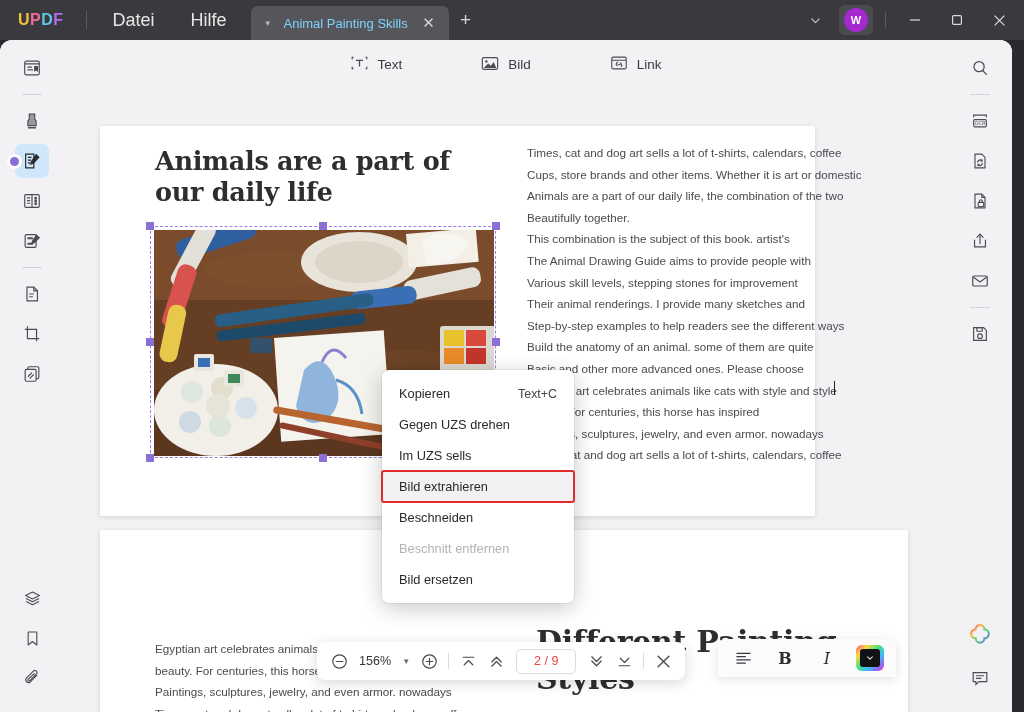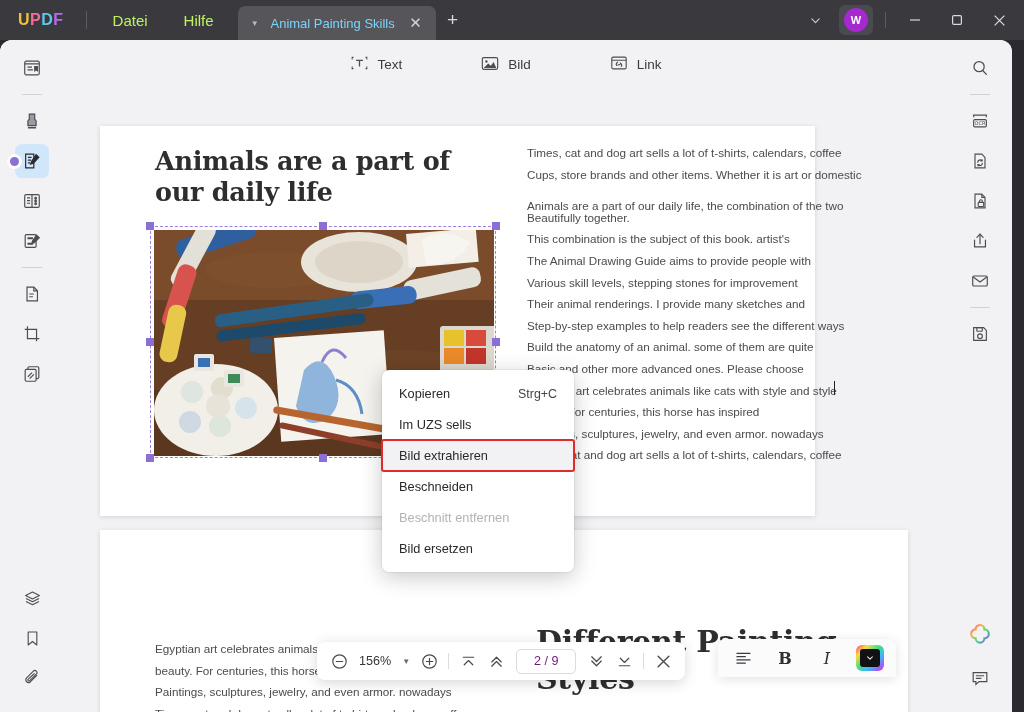--- a/index.html
+++ b/index.html
@@ -31,21 +31,21 @@
   .logo span:nth-child(1) { color: #f0c23a; }
   .logo span:nth-child(2) { color: #f06a9a; }
   .logo span:nth-child(3) { color: #5fc7e8; }
   .logo span:nth-child(4) { color: #b66af0; }
   .tb-sep {
     width: 1px; height: 18px; background: #5c5c61;
     align-self: center; margin: 0 8px;
   }
   .menu-item {
     display: flex; align-items: center; padding: 0 18px;
-    color: #bef264; font-size: 15px;
+    color: #e5e5e5; font-size: 18px;
     cursor: default;
   }
   .tab {
     position: relative;
     display: flex; align-items: center;
     height: 34px; align-self: flex-end;
     background: #55555a;
     border-radius: 7px 7px 0 0;
     padding: 0 10px 0 8px;
     margin-left: 6px;
@@ -265,21 +265,21 @@
   .zoom-value {
     font-size: 12.6px; color: #35353a; padding: 0 6px;
     min-width: 42px; text-align: center;
   }
   .zb-caret { width: 18px; text-align: center; color: #6a6a70; font-size: 8px; }
   .zb-sep { width: 1px; height: 16px; background: #dcdce0; margin: 0 5px; }
   .page-field {
     border: 1px solid #dcdce0; border-radius: 5px;
     height: 25px; min-width: 60px;
     display: flex; align-items: center; justify-content: center;
-    font-size: 12.6px; color: #701a75;
+    font-size: 12.6px; color: #ef4444;
     margin: 16px 6px;
   }
 
   .fmtbar {
     position: absolute; left: 718px; top: 639px;
     height: 38px;
     background: #fbfbfc;
     border-radius: 8px 8px 0 0;
     box-shadow: 0 2px 12px rgba(0,0,0,0.12);
     display: flex; align-items: center;
@@ -613,21 +613,21 @@
           <div class="handle h-ml"></div>
           <div class="handle h-mr"></div>
           <div class="handle h-bl"></div>
           <div class="handle h-bm"></div>
           <div class="handle h-br"></div>
         </div>
 
         <div style="position:absolute; left:427px; top:16px; width:360px;">
           <div class="doc-p" style="top:0px;">Times, cat and dog art sells a lot of t-shirts, calendars, coffee</div>
           <div class="doc-p" style="top:21.6px;">Cups, store brands and other items. Whether it is art or domestic</div>
-          <div class="doc-p" style="top:43.2px;margin-top:10px;">Animals are a part of our daily life, the combination of the two</div>
+          <div class="doc-p" style="top:43.2px;">Animals are a part of our daily life, the combination of the two</div>
           <div class="doc-p" style="top:64.8px;">Beautifully together.</div>
           <div class="doc-p" style="top:86.4px;">This combination is the subject of this book. artist's</div>
           <div class="doc-p" style="top:108px;">The Animal Drawing Guide aims to provide people with</div>
           <div class="doc-p" style="top:129.6px;">Various skill levels, stepping stones for improvement</div>
           <div class="doc-p" style="top:151.2px;">Their animal renderings. I provide many sketches and</div>
           <div class="doc-p" style="top:172.8px;">Step-by-step examples to help readers see the different ways</div>
           <div class="doc-p" style="top:194.4px;">Build the anatomy of an animal. some of them are quite</div>
           <div class="doc-p" style="top:216px;">Basic and other more advanced ones. Please choose</div>
           <div class="doc-p" style="top:237.6px;">Egyptian art celebrates animals like cats with style and style</div>
           <div class="doc-p" style="top:259.2px;">beauty. For centuries, this horse has inspired</div>
@@ -647,21 +647,24 @@
         </div>
 
         <div class="doc-h1" style="left:436px; top:94px; width:340px; font-size:30px; white-space:pre-line;">Different Painting
 Styles</div>
 
       </div>
 
       <div class="ctx-menu">
         <div class="ctx-item">
           <span>Kopieren</span>
-          <span class="shortcut">Strg+C</span>
+          <span class="shortcut">Text+C</span>
+        </div>
+        <div class="ctx-item">
+          <span>Gegen UZS drehen</span>
         </div>
         <div class="ctx-item">
           <span>Im UZS sells</span>
         </div>
         <div class="ctx-item highlight">
           <span>Bild extrahieren</span>
         </div>
         <div class="ctx-item">
           <span>Beschneiden</span>
         </div>

